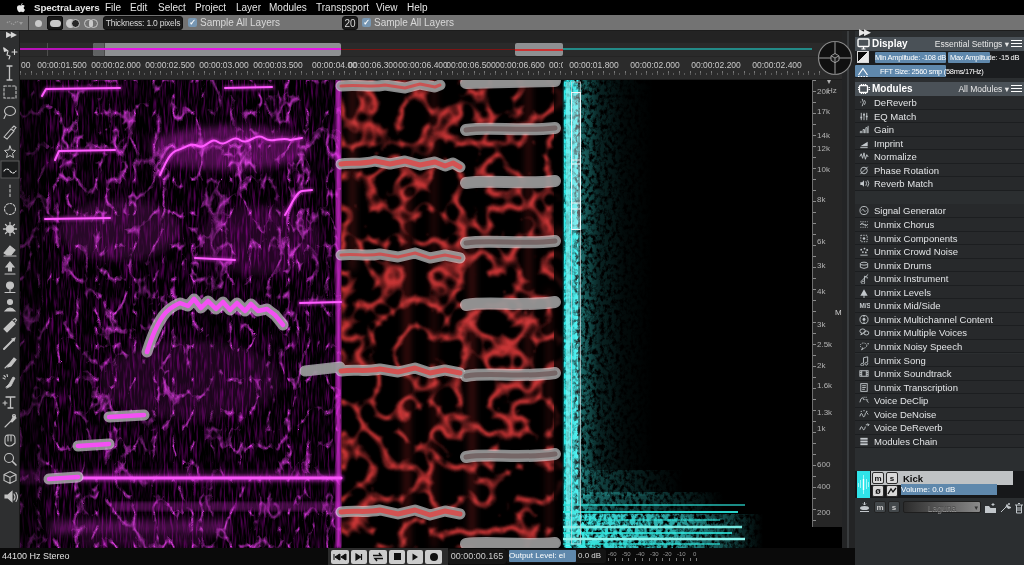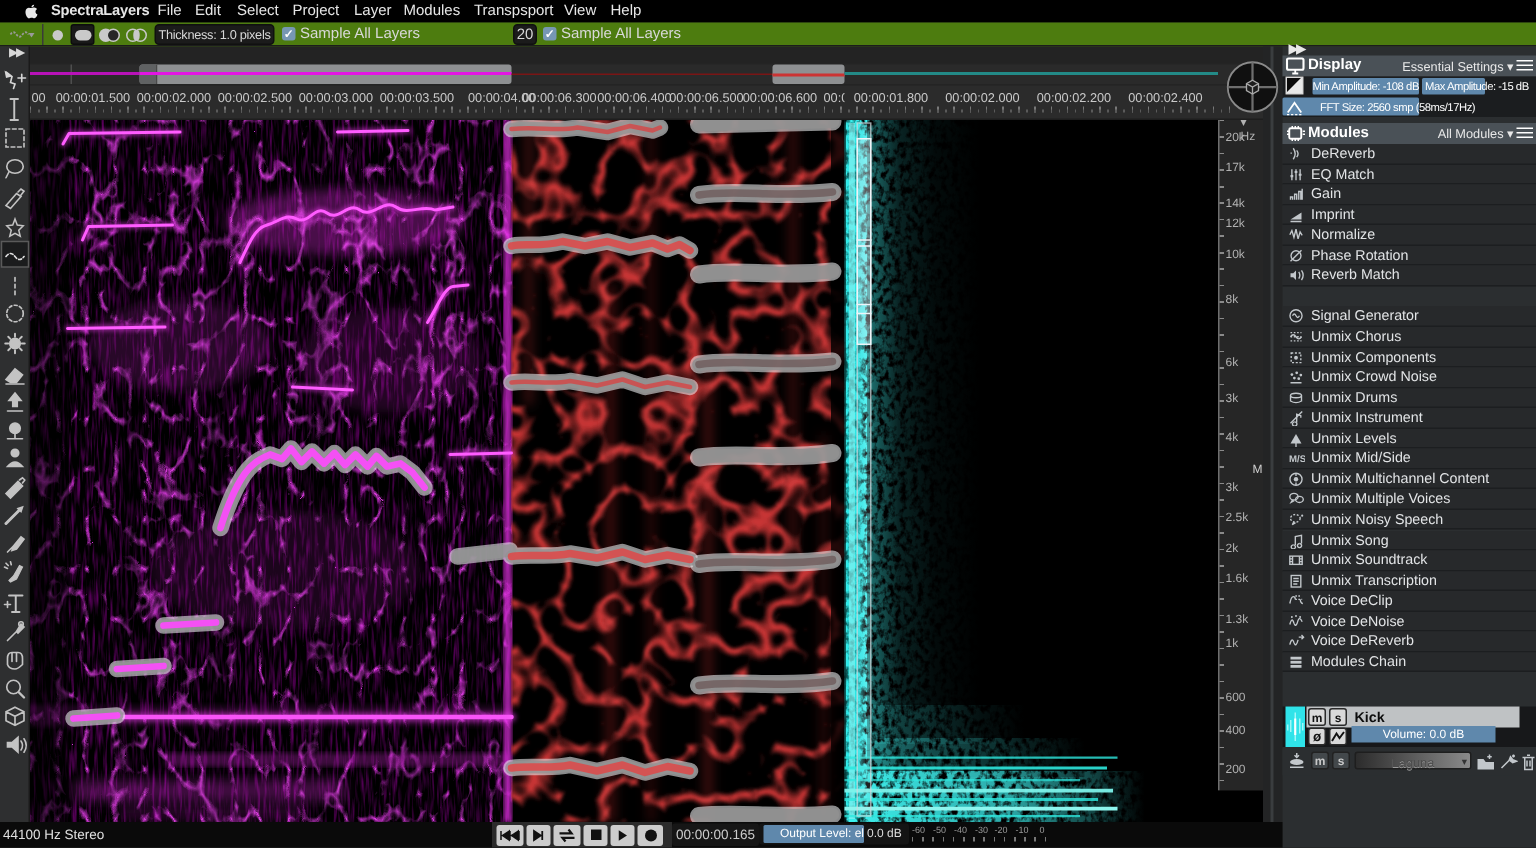--- a/index.html
+++ b/index.html
@@ -2,21 +2,21 @@
 <html><head><meta charset="utf-8">
 <style>
 *{margin:0;padding:0;box-sizing:border-box}
 html,body{width:1024px;height:565px;overflow:hidden;background:#232323;font-family:"Liberation Sans",sans-serif}
 #app{position:absolute;left:0;top:0;width:1024px;height:565px}
 .abs{position:absolute}
 
 #menubar{left:0;top:0;width:1024px;height:15px;background:#000;color:#e6e6e6;font-size:10.5px}
 #menubar span{position:absolute;top:1.5px;white-space:nowrap;font-size:10px}
 
-#toolbar{left:0;top:15px;width:1024px;height:16px;background:#4d7c0f;border-bottom:1px solid #1c1c1c}
+#toolbar{left:0;top:15px;width:1024px;height:16px;background:#737373;border-bottom:1px solid #1c1c1c}
 .tbox{position:absolute;background:#1b1b1b;border:1px solid #101010;border-radius:3px;color:#d8d8d8;font-size:10px;text-align:center}
 .chk{position:absolute;width:9px;height:9px;background:#7797b3;border-radius:2px;color:#fff;font-size:8px;line-height:9px;text-align:center;font-weight:bold}
 .clbl{position:absolute;color:#d8d8d8;font-size:10px;white-space:nowrap}
 
 #tabrow{left:20px;top:31px;width:835px;height:11px;background:#1d1f20}
 #tab{position:absolute;left:4px;top:0px;width:86px;height:11px;background:#3e4347;color:#d2d2d2;font-size:8.5px;text-align:center;line-height:11px}
 
 #ov{left:20px;top:42px;width:835px;height:15px;background:#242424}
 
 #ruler{left:20px;top:57px;width:835px;height:23px;background:#2b2b2b;color:#c9c9c9;font-size:8.5px}
@@ -704,21 +704,21 @@
             <path d="M6.5 8 v11" stroke="#ffffff" stroke-width="1.4"></path>
           </svg></div>
 <div class="abs" style="left:16px;top:0;width:142px;height:13.5px;background:#bfc2c4"></div>
 <div class="abs" style="left:17px;top:0.5px;width:12px;height:12px;background:#d9d9d9;border:1.2px solid #2a2a2a;border-radius:2px;color:#111;font-size:8px;font-weight:bold;text-align:center;line-height:12px">m</div>
 <div class="abs" style="left:31px;top:0.5px;width:12px;height:12px;background:#d9d9d9;border:1.2px solid #2a2a2a;border-radius:2px;color:#111;font-size:8px;font-weight:bold;text-align:center;line-height:12px">s</div>
 <div class="abs" style="left:48px;top:1.5px;color:#0c0c0c;font-size:9.5px;font-weight:bold">Kick</div>
 <div class="abs" style="left:17px;top:14px;width:12px;height:12px;background:#d9d9d9;border:1.2px solid #2a2a2a;border-radius:2px;color:#111;font-size:9px;font-weight:bold;text-align:center;line-height:11px">ø</div>
 <div class="abs" style="left:31px;top:14px;width:12px;height:12px;background:#d9d9d9;border:1.2px solid #2a2a2a;border-radius:2px"><svg width="10" height="10">
             <path d="M1 8 L4 3 L6 6 L9 2" stroke="#111" stroke-width="1.3" fill="none"></path>
           </svg></div>
-<div class="abs" style="left:46px;top:13px;width:96px;height:11px;background:#5f88ac;color:#fff;font-size:8px;text-align:center;line-height:11px">Volume: 0.0 dB</div>
+<div class="abs" style="left:46px;top:13px;width:96px;height:11px;background:#5f88ac;color:#fff;font-size:8px;text-align:left;line-height:11px">Volume: 0.0 dB</div>
 </div>
 <div class="abs" style="top:468px;left:0;width:169px;height:18px;background:#2b2e30">
 <svg class="abs" style="left:3px;top:2px" width="13" height="13" viewBox="0 0 13 13">
           <path d="M6.5 1 v3 M5 2.5 l1.5 1.5 1.5 -1.5" stroke="#c2c7cb" fill="none"></path>
           <ellipse cx="6.5" cy="7" rx="4.5" ry="2" fill="#c2c7cb"></ellipse>
           <path d="M2 10.5 h9" stroke="#c2c7cb"></path>
         </svg>
 <div class="abs" style="left:19px;top:2px;width:12px;height:12px;background:#43484b;border:1px solid #222;border-radius:2px;color:#c9c9c9;font-size:8px;font-weight:bold;text-align:center;line-height:12px">m</div>
 <div class="abs" style="left:33px;top:2px;width:12px;height:12px;background:#43484b;border:1px solid #222;border-radius:2px;color:#c9c9c9;font-size:8px;font-weight:bold;text-align:center;line-height:12px">s</div>
 <div class="abs" style="left:48px;top:2px;width:78px;height:12px;background:linear-gradient(90deg,#2c2c2c,#8a8a8a);border:1px solid #1e1e1e;border-radius:2px">
@@ -754,21 +754,21 @@
         <div style="width:7px;height:7px;background:#111;margin:3.5px auto 0"></div>
       </div>
 <div class="abs" style="left:407px;top:1.5px;width:16px;height:14px;background:#ccc;border-radius:2px"><svg width="16" height="14">
           <path d="M5.5 3.5 L11 7 L5.5 10.5 Z" fill="#111"></path>
         </svg></div>
 <div class="abs" style="left:425px;top:1.5px;width:17px;height:14px;background:#ccc;border-radius:2px">
         <div style="width:8px;height:8px;background:#111;border-radius:50%;margin:3px auto 0"></div>
       </div>
 <div class="abs" style="left:448px;top:1px;width:58px;height:15px;background:#161616;border-radius:2px;color:#ccc;font-size:9px;text-align:center;line-height:15px">00:00:00.165</div>
 <div class="abs" style="left:506px;top:1px;width:100px;height:14px;background:#141414;border-radius:2px"></div>
-<div class="abs" style="left:509px;top:2px;width:67px;height:12px;background:#5f88ac;border-radius:1px;color:#fff;font-size:8px;text-align:right;line-height:12px;white-space:nowrap">Output Level: el</div>
+<div class="abs" style="left:509px;top:2px;width:67px;height:12px;background:#5f88ac;border-radius:1px;color:#fff;font-size:8px;text-align:left;line-height:12px;white-space:nowrap">Output Level: el</div>
 <div class="abs" style="left:578px;top:3px;color:#ddd;font-size:8px">0.0 dB</div>
 <div class="abs" style="left:608px;top:3px;width:92px;height:6px;color:#999;font-size:6px">
 <span style="position:absolute;left:0">-60</span>
         <span style="position:absolute;left:14px">-50</span>
         <span style="position:absolute;left:28px">-40</span>
         <span style="position:absolute;left:42px">-30</span>
         <span style="position:absolute;left:55px">-20</span>
         <span style="position:absolute;left:69px">-10</span>
         <span style="position:absolute;left:85px">0</span>
 </div>

